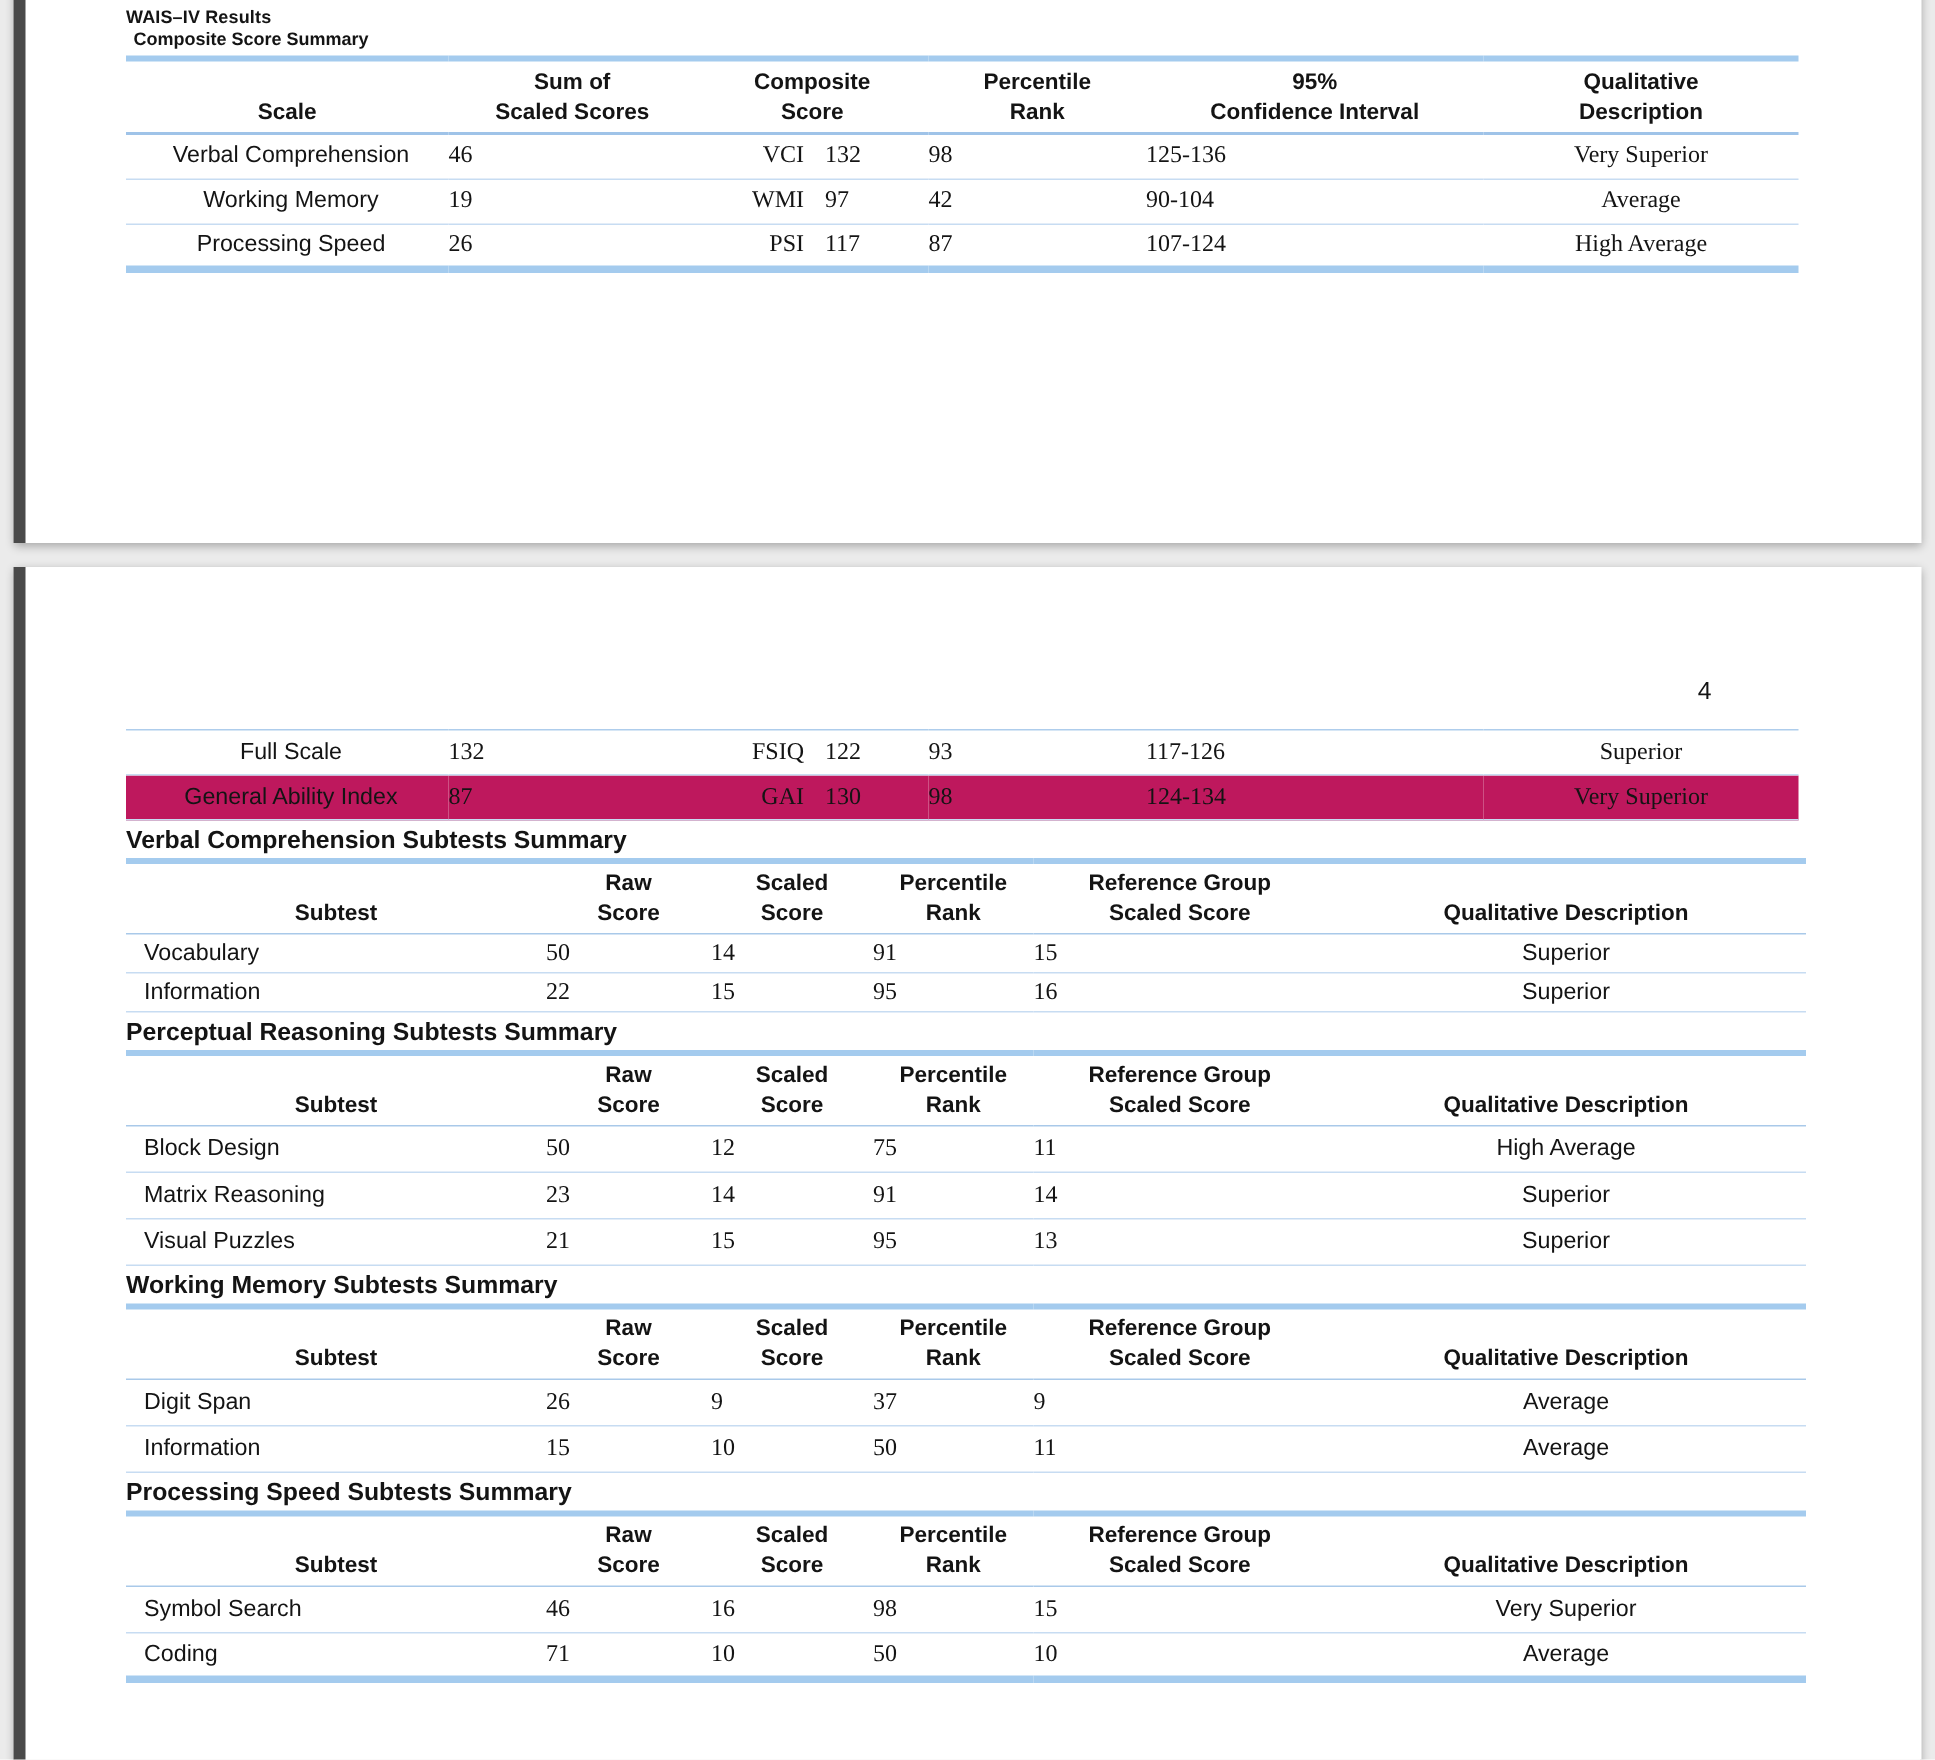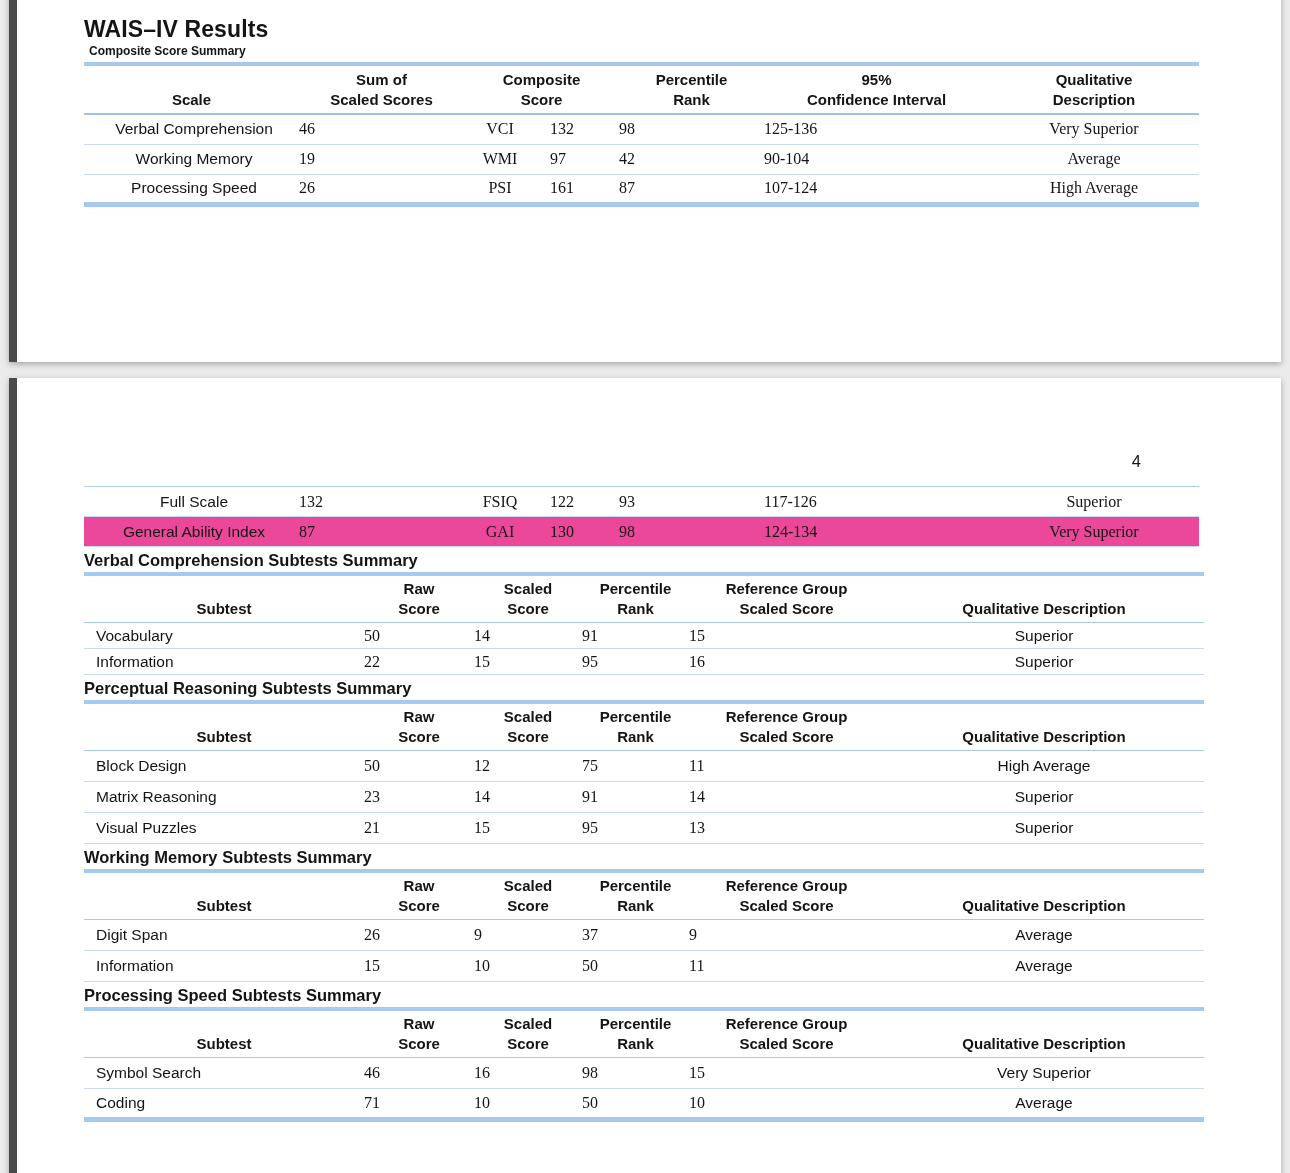--- a/index.html
+++ b/index.html
@@ -17,50 +17,50 @@
     background:#ffffff;
     border-left:8px solid #4a4a4a;
     box-shadow:0 2px 6px rgba(0,0,0,0.30);
   }
   #page1 { top:-10px; height:372px; }
   #page2 { top:378px; height:802px; }
 
   .content { padding-left:67px; }
   #page1 .content { padding-top:10px; }
 
-  .doc-title { font-size:23px; font-weight:700; padding-top:16px; letter-spacing:0.1px; }
+  .doc-title { font-size:12px; font-weight:700; padding-top:4px; letter-spacing:0.1px; }
   .doc-subtitle { font-size:12px; font-weight:700; margin-left:5px; margin-top:1px; }
   .st-title { font-size:16.5px; font-weight:700; margin-top:4px; }
 
   table.tbl { border-collapse:collapse; table-layout:fixed; }
   .comp-tbl {
     width:1115px; margin-top:4px;
     border-top:4px solid #a4cbee;
     border-bottom:5px solid #a4cbee;
   }
   .comp-tbl thead th { border-bottom:2px solid #9fc3e8; vertical-align:bottom; padding:4px 0 3px; }
   .hl { line-height:20px; font-size:15px; font-weight:700; text-align:center; white-space:nowrap; }
 
   .comp-tbl tbody td { height:30px; border-bottom:1px solid #c7dcf2; }
   .cont-tbl { border-top:1px solid #aecdec; border-bottom:1px solid #c7dcf2; margin-top:12px; }
-  tr.highlight td { background:#ec4899; }
+  tr.highlight td { background:#be185d; }
 
   .sub-tbl { width:1120px; margin-top:2px; border-top:4px solid #a4cbee; }
   .sub-tbl thead th { border-bottom:1px solid #a9c9e9; vertical-align:bottom; padding:3px 0 3px; }
   .sub-tbl tbody td { height:31px; border-bottom:1px solid #c7dcf2; }
   .sub-tbl.compact tbody td { height:26px; }
   .sub-tbl.last { border-bottom:5px solid #a4cbee; }
 
   td.cell-scale { font-size:15.5px; text-align:center; padding-left:5px; }
   td.cell-label { font-size:15.5px; text-align:left; padding-left:12px; }
   td.cell-num { font-family:"Liberation Serif", serif; font-size:16px; text-align:left; }
   td.cell-comp { font-family:"Liberation Serif", serif; font-size:16px; text-align:left; }
   td.qual-serif { font-family:"Liberation Serif", serif; font-size:16px; text-align:center; }
   td.qual-sans { font-size:15.5px; text-align:center; }
-  .abbr { display:inline-block; width:72px; text-align:center; }
+  .abbr { display:inline-block; width:72px; text-align:right; }
   .cscore { display:inline-block; width:50px; text-align:left; margin-left:14px; }
 
   .pageno-row { margin-top:70px; width:1115px; text-align:right; padding-right:58px; font-size:16.5px; line-height:26px; }
 </style>
 </head>
 <body>
 
 <div class="page" id="page1">
   <div class="content">
     <h1 class="doc-title">WAIS–IV Results</h1>
@@ -114,21 +114,21 @@
             <td class="cell-scale">Working Memory</td>
             <td class="cell-num">19</td>
             <td class="cell-comp"><span class="abbr">WMI</span><span class="cscore">97</span></td>
             <td class="cell-num">42</td>
             <td class="cell-num">90-104</td>
             <td class="qual-serif">Average</td>
           </tr>
           <tr>
             <td class="cell-scale">Processing Speed</td>
             <td class="cell-num">26</td>
-            <td class="cell-comp"><span class="abbr">PSI</span><span class="cscore">161</span></td>
+            <td class="cell-comp"><span class="abbr">PSI</span><span class="cscore">117</span></td>
             <td class="cell-num">87</td>
             <td class="cell-num">107-124</td>
             <td class="qual-serif">High Average</td>
           </tr>
         </tbody>
     </table>
   </div>
 </div>
 
 <div class="page" id="page2">

